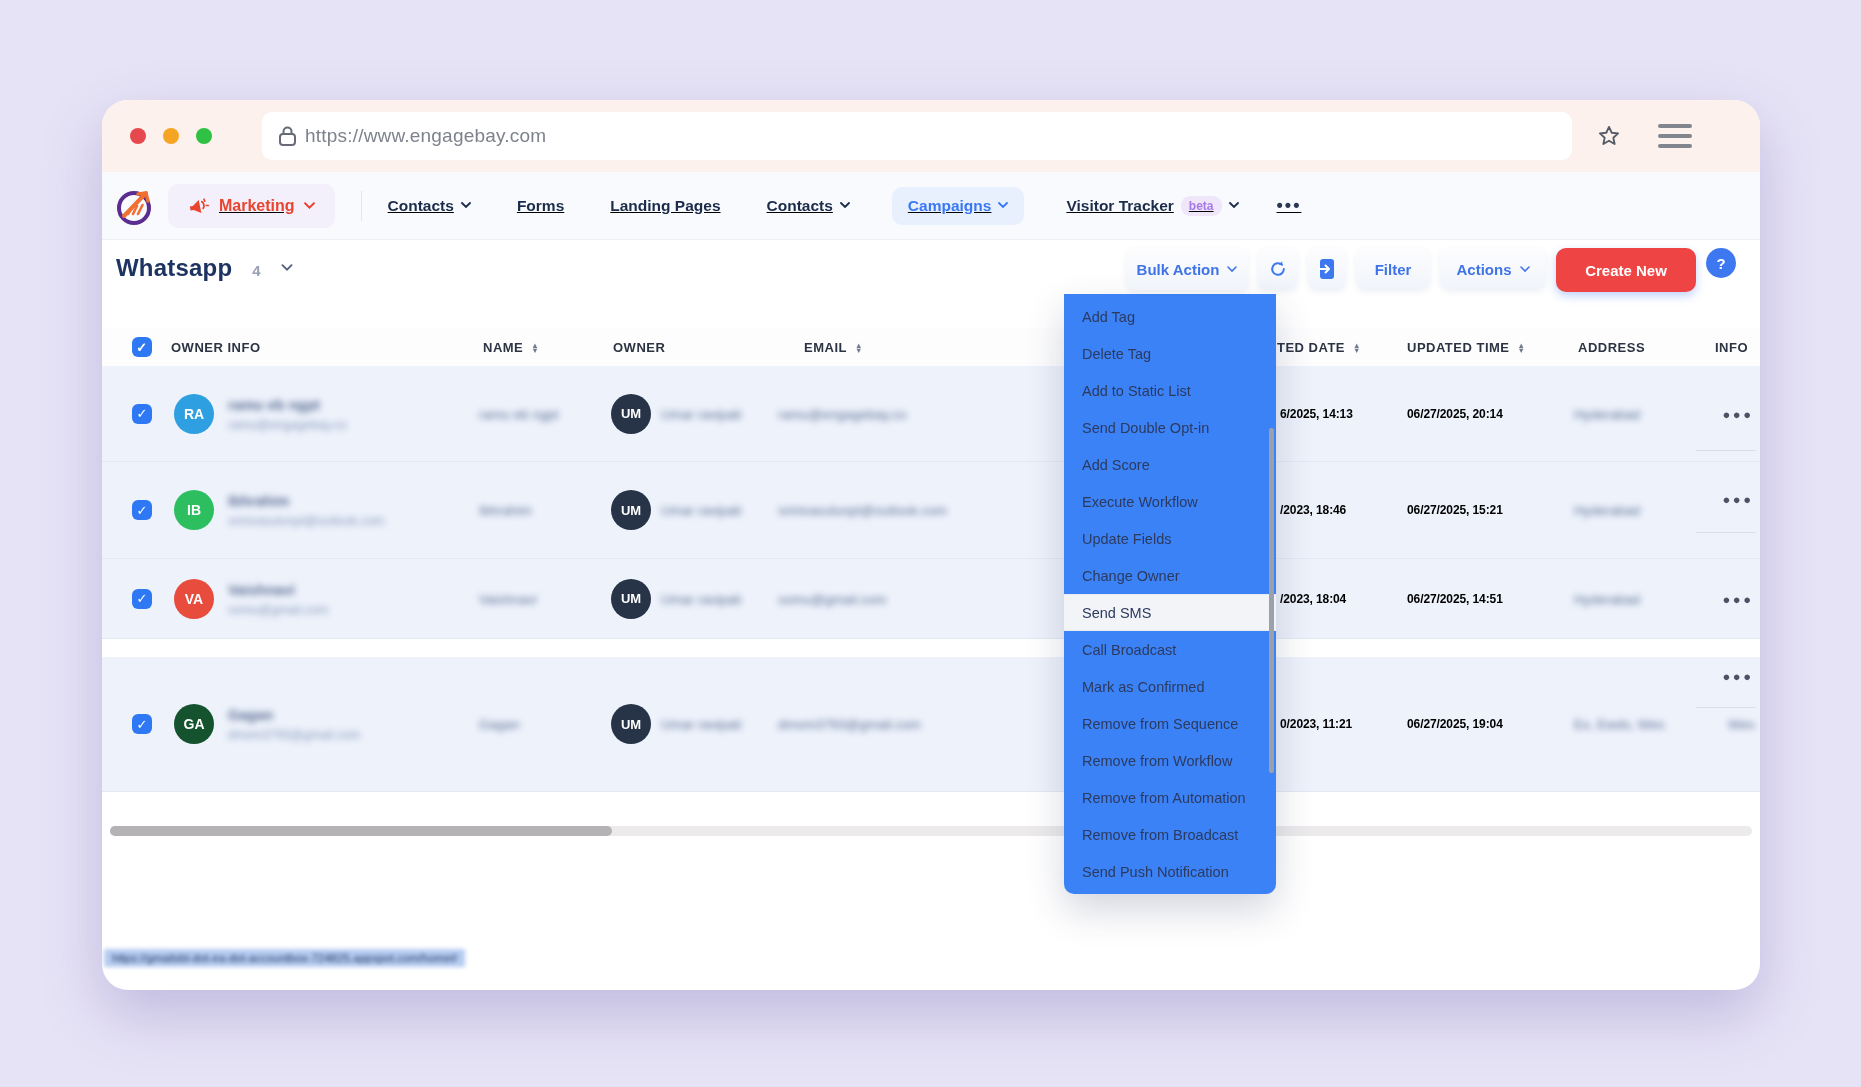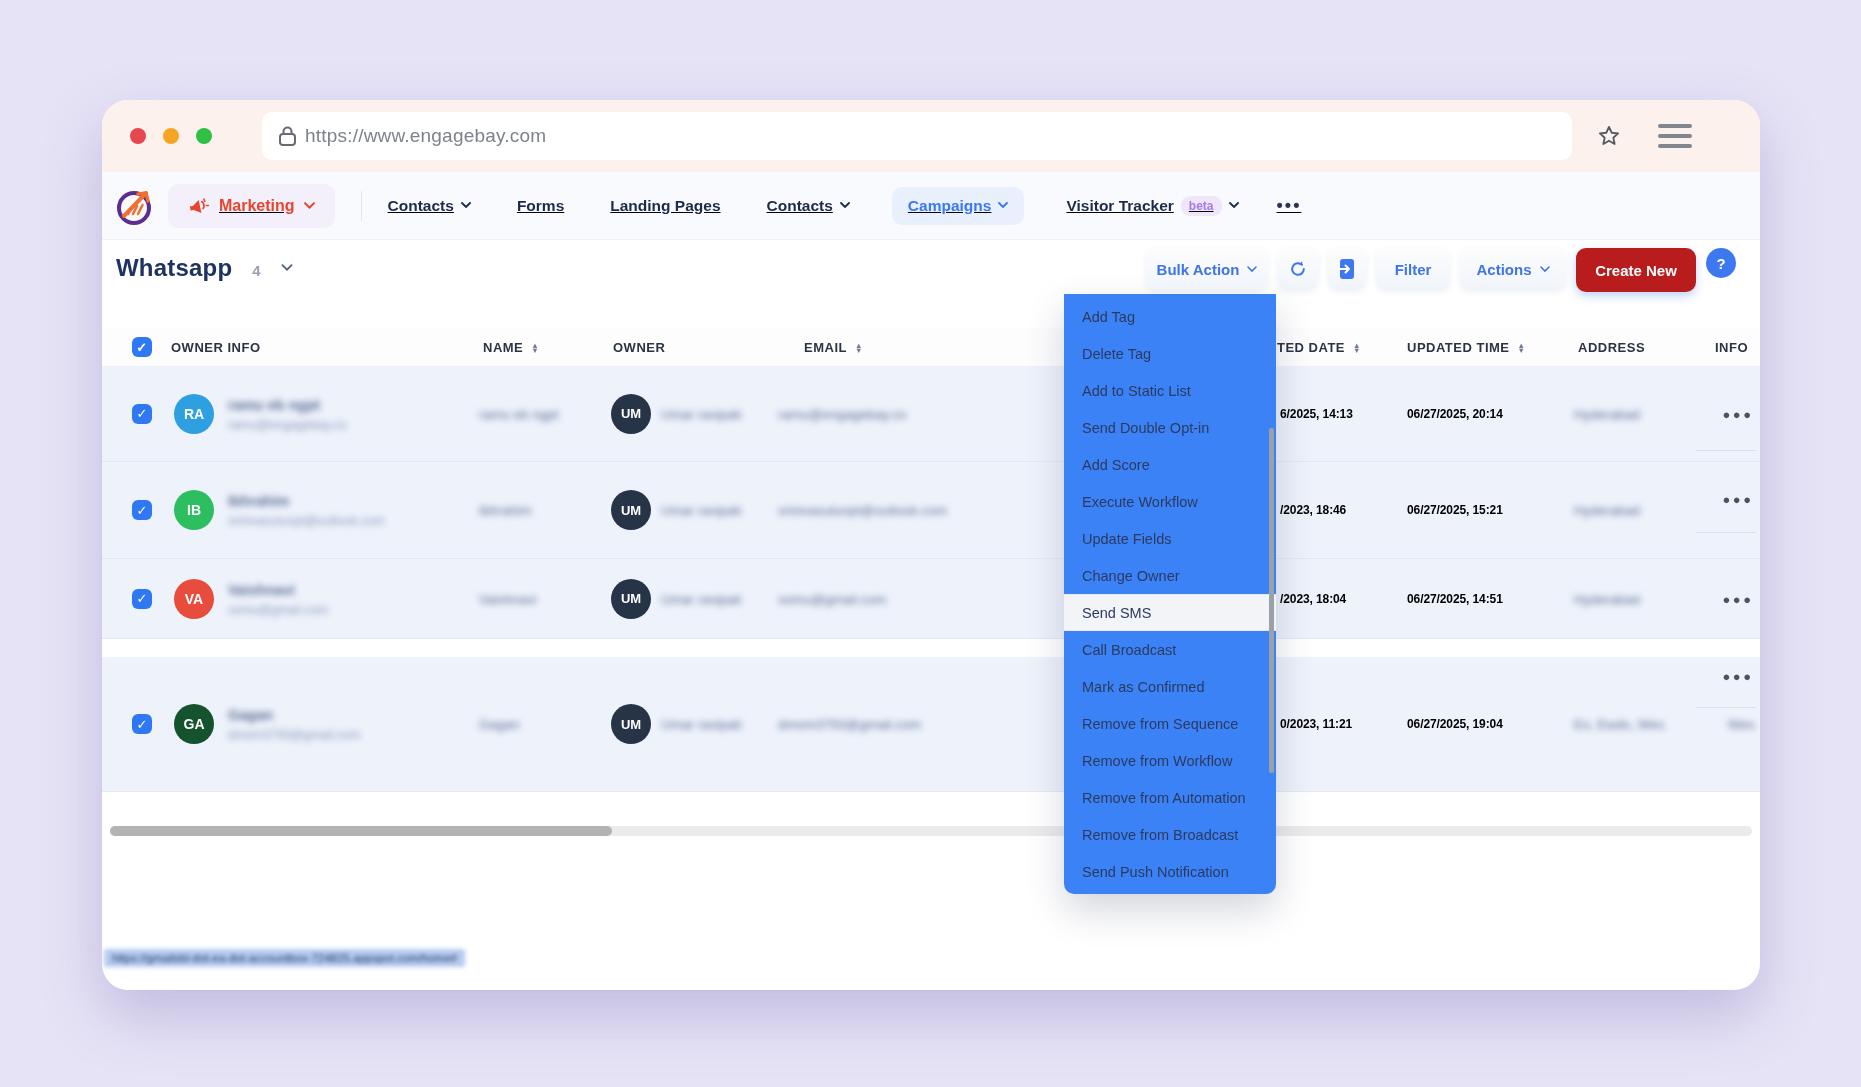--- a/index.html
+++ b/index.html
@@ -51,21 +51,21 @@
   .pagehead { position:absolute; left:0; top:140px; width:100%; height:60px; }
   .ptitle { position:absolute; left:14px; top:14px; display:flex; align-items:baseline; gap:20px; }
   .ptitle .t { font-size:24px; font-weight:700; color:#1d3361; letter-spacing:.2px; }
   .ptitle .c { font-size:15px; color:#97a0b4; font-weight:600; }
   .controls { position:absolute; right:24px; top:8px; display:flex; gap:10px; }
   .pillbtn { height:42px; border-radius:10px; background:linear-gradient(#fdfdfe,#f0f4fa);
     display:flex; align-items:center; justify-content:center; gap:8px; cursor:pointer;
     color:#3f74e8; font-size:15px; font-weight:600; box-shadow:0 2px 6px rgba(40,60,110,.08); }
   .b-bulk{width:122px; position:relative; z-index:30;} .b-filter{width:74px;} .b-actions{width:106px;}
   .iconbtn { width:40px; height:42px; }
-  .b-create { width:120px; height:44px; border-radius:10px; background:#b91c1c; color:#fff;
+  .b-create { width:140px; height:44px; border-radius:10px; background:#ef4444; color:#fff;
     font-size:15px; font-weight:600; display:flex; align-items:center; justify-content:center; cursor:pointer;
     box-shadow:0 4px 10px rgba(46,108,244,.3); }
   .b-help { width:30px; height:30px; border-radius:50%; background:#3e78f0; color:#fff; font-size:15px;
     font-weight:700; display:flex; align-items:center; justify-content:center; cursor:pointer; }
 
   
   .thead { position:absolute; left:0; top:228px; width:100%; height:38px; background:#fdfdfe; }
   .thead .col { position:absolute; top:50%; transform:translateY(-50%); font-size:13px; font-weight:700;
     color:#2c3342; letter-spacing:.5px; display:flex; align-items:center; gap:8px; white-space:nowrap; }
   .sort { display:flex; flex-direction:column; line-height:5px; font-size:7.5px; color:#6f7a8d; cursor:pointer; }

